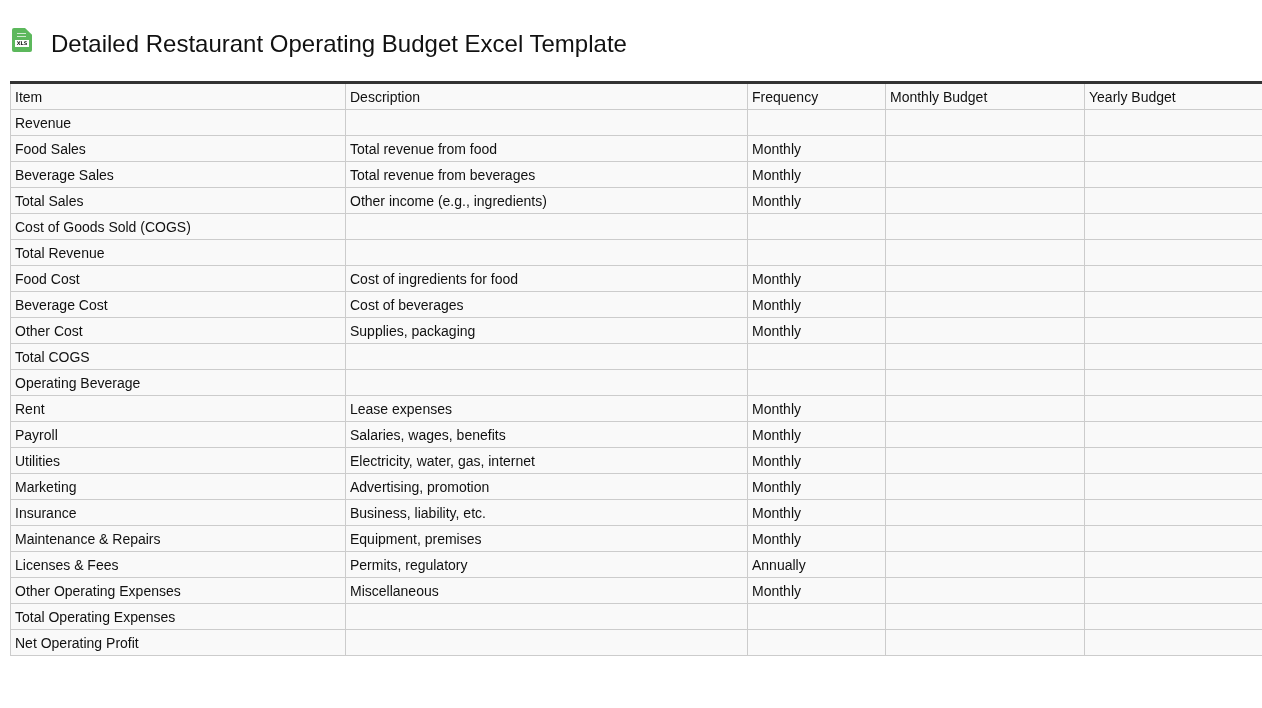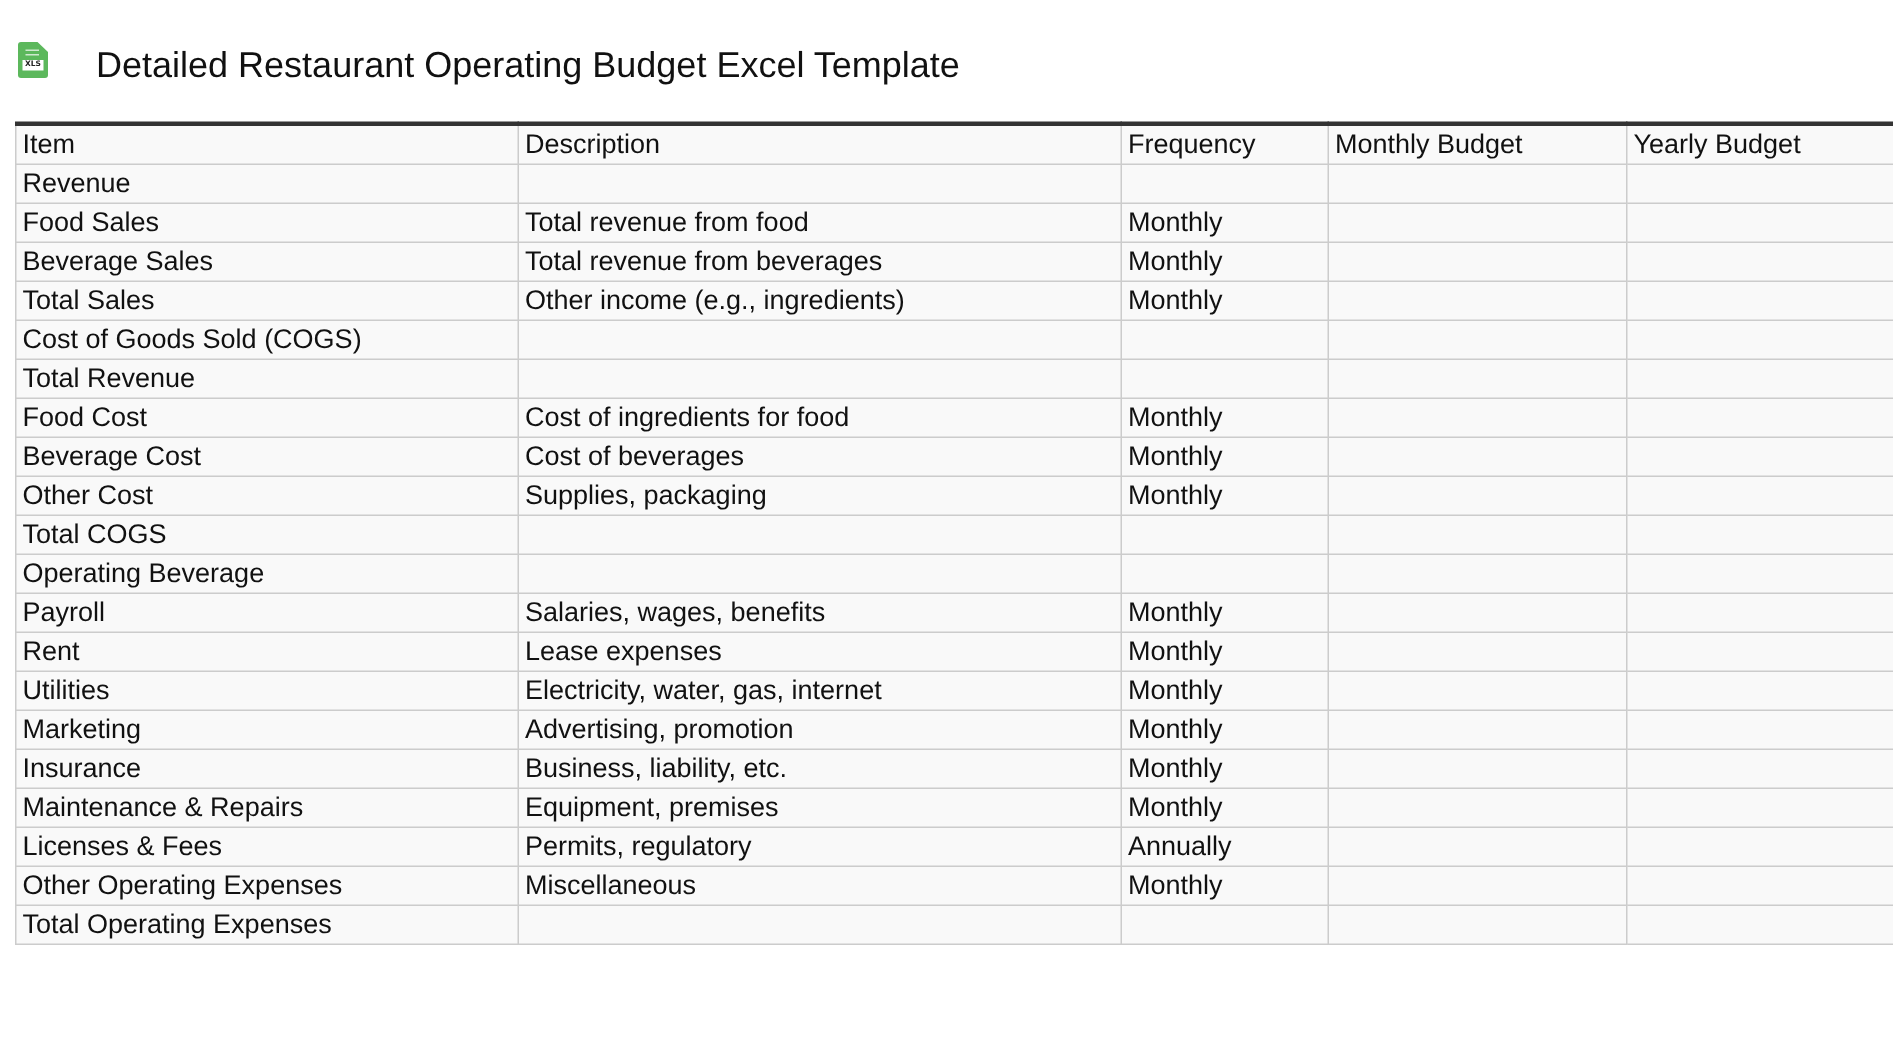--- a/index.html
+++ b/index.html
@@ -4,21 +4,21 @@
   <style>
     html, body { margin: 0; padding: 0; background: #ffffff; }
     body {
       width: 1262px; height: 708px; overflow: hidden;
       font-family: "Liberation Sans", "DejaVu Sans", sans-serif;
       color: #111;
       position: relative;
     }
     .header {
       position: absolute; left: 12px; top: 30px;
-      display: flex; align-items: center; gap: 13px;
+      display: flex; align-items: center;
     }
     .file-icon {
       width: 20px; height: 24px; position: relative; margin-right: 19px;
       top: -4px;
     }
     .file-icon .sheet {
       position: absolute; left: 0; top: 0; width: 20px; height: 24px;
       background: #5cb85c; border-radius: 2px;
       clip-path: polygon(0 0, 65% 0, 100% 28%, 100% 100%, 0 100%);
     }
@@ -30,21 +30,21 @@
     }
     .title {
       font-size: 24px; font-weight: normal; color: #111; margin: 0;
       letter-spacing: 0;
     }
     table.budget {
       position: absolute; left: 10px; top: 81px;
       width: 1252px;
       border-collapse: collapse;
       border-top: 3px solid #333;
-      font-size: 18px;
+      font-size: 14px;
       background: #f9f9f9;
       table-layout: fixed;
     }
     table.budget th, table.budget td {
       border: 1px solid #cccccc;
       height: 25px;
       padding: 0 4px;
       text-align: left;
       font-weight: normal;
       white-space: nowrap;
@@ -159,29 +159,29 @@
         <td></td>
       </tr>
       <tr>
         <td>Operating Beverage</td>
         <td></td>
         <td></td>
         <td></td>
         <td></td>
       </tr>
       <tr>
+        <td>Rent</td>
+        <td>Lease expenses</td>
+        <td>Monthly</td>
+        <td></td>
+        <td></td>
+      </tr>
+      <tr>
         <td>Payroll</td>
         <td>Salaries, wages, benefits</td>
-        <td>Monthly</td>
-        <td></td>
-        <td></td>
-      </tr>
-      <tr>
-        <td>Rent</td>
-        <td>Lease expenses</td>
         <td>Monthly</td>
         <td></td>
         <td></td>
       </tr>
       <tr>
         <td>Utilities</td>
         <td>Electricity, water, gas, internet</td>
         <td>Monthly</td>
         <td></td>
         <td></td>
@@ -216,19 +216,26 @@
       </tr>
       <tr>
         <td>Other Operating Expenses</td>
         <td>Miscellaneous</td>
         <td>Monthly</td>
         <td></td>
         <td></td>
       </tr>
       <tr>
         <td>Total Operating Expenses</td>
+        <td></td>
+        <td></td>
+        <td></td>
+        <td></td>
+      </tr>
+      <tr>
+        <td>Net Operating Profit</td>
         <td></td>
         <td></td>
         <td></td>
         <td></td>
       </tr>
     </tbody>
 </table>
 
 </body></html>

